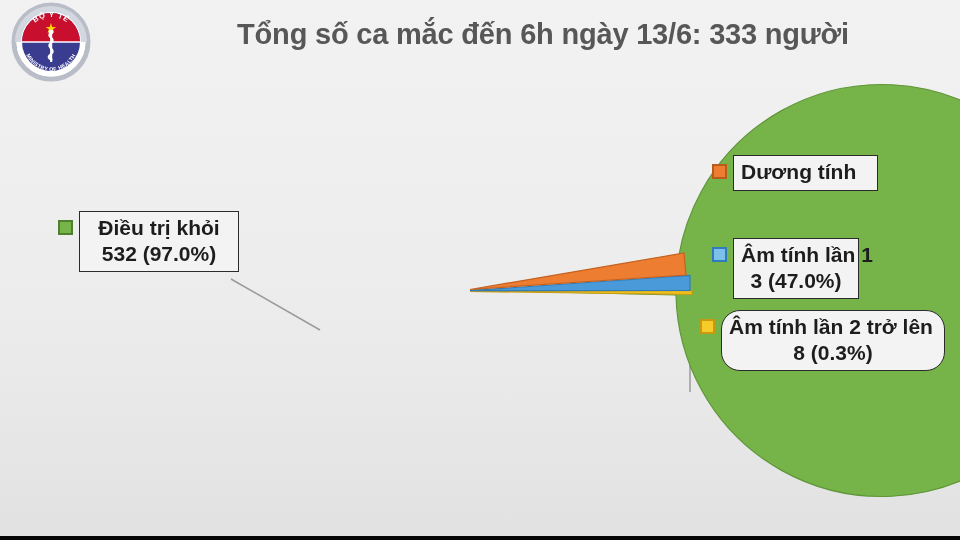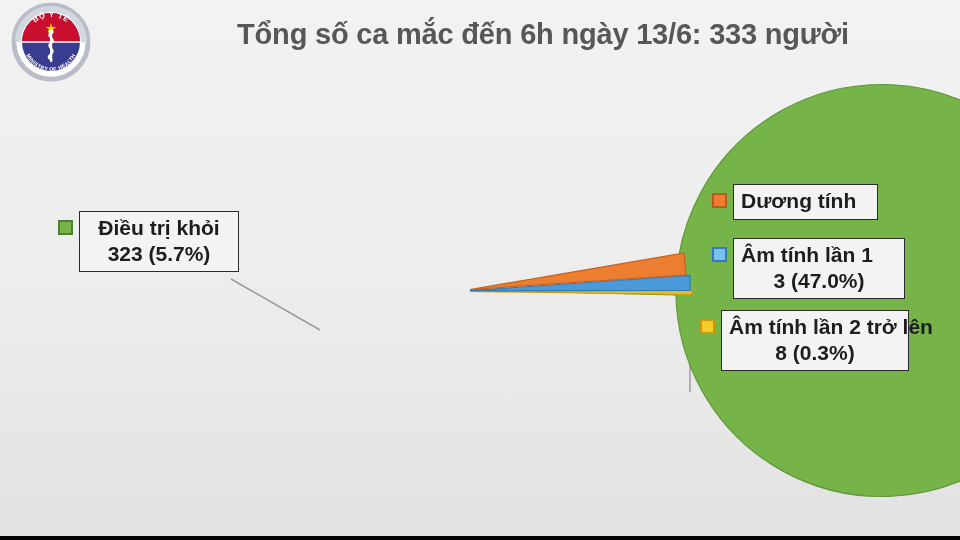--- a/index.html
+++ b/index.html
@@ -89,28 +89,28 @@
     color: #1d1d1d;
     line-height: 1.22;
     white-space: nowrap;
   }
   .ln.center { text-align: center; }
   .ln.left { text-align: left; }
 
   #cl-recovered { left: 58px;  top: 211px; }
   #cl-recovered .box { width: 160px; }
 
-  #cl-positive  { left: 712px; top: 184px; }
+  #cl-positive  { left: 712px; top: 155px; }
   #cl-positive .box { width: 145px; }
 
   #cl-neg1      { left: 712px; top: 238px; }
-  #cl-neg1 .box { width: 172px; }
+  #cl-neg1 .box { width: 126px; }
 
   #cl-neg2      { left: 700px; top: 310px; }
-  #cl-neg2 .box { width: 188px; }
+  #cl-neg2 .box { width: 224px; border-radius: 19px; }
 
   #cl-death     { left: 642px; top: 392px; }
   #cl-death .box { width: 100px; }
 </style>
 </head>
 <body>
 
 <div id="slide">
 
   <div id="logo">
@@ -166,21 +166,21 @@
       <path fill="#ed7d31" stroke="#c4611f" stroke-width="1.2" d="M 470 289.5 L 684 253 L 686 275 Z"></path>
 
       <path fill="#7f7f7f" stroke="#7f7f7f" stroke-width="0.6" d="M 470 290 L 690 290 Z" opacity="0"></path>
     </svg>
   </div>
 
   <div class="callout" id="cl-recovered">
     <span class="swatch" style="background:#76b44a;border:2px solid #4f8030;"></span>
     <div class="box">
       <div class="ln center">Điều trị khỏi</div>
-      <div class="ln center">323 (5.7%)</div>
+      <div class="ln center">532 (97.0%)</div>
     </div>
   </div>
 
   <div class="callout" id="cl-positive">
     <span class="swatch" style="background:#ed7d31;border:2px solid #b85c1d;"></span>
     <div class="box">
       <div class="ln left">Dương tính</div>
     </div>
   </div>
 

